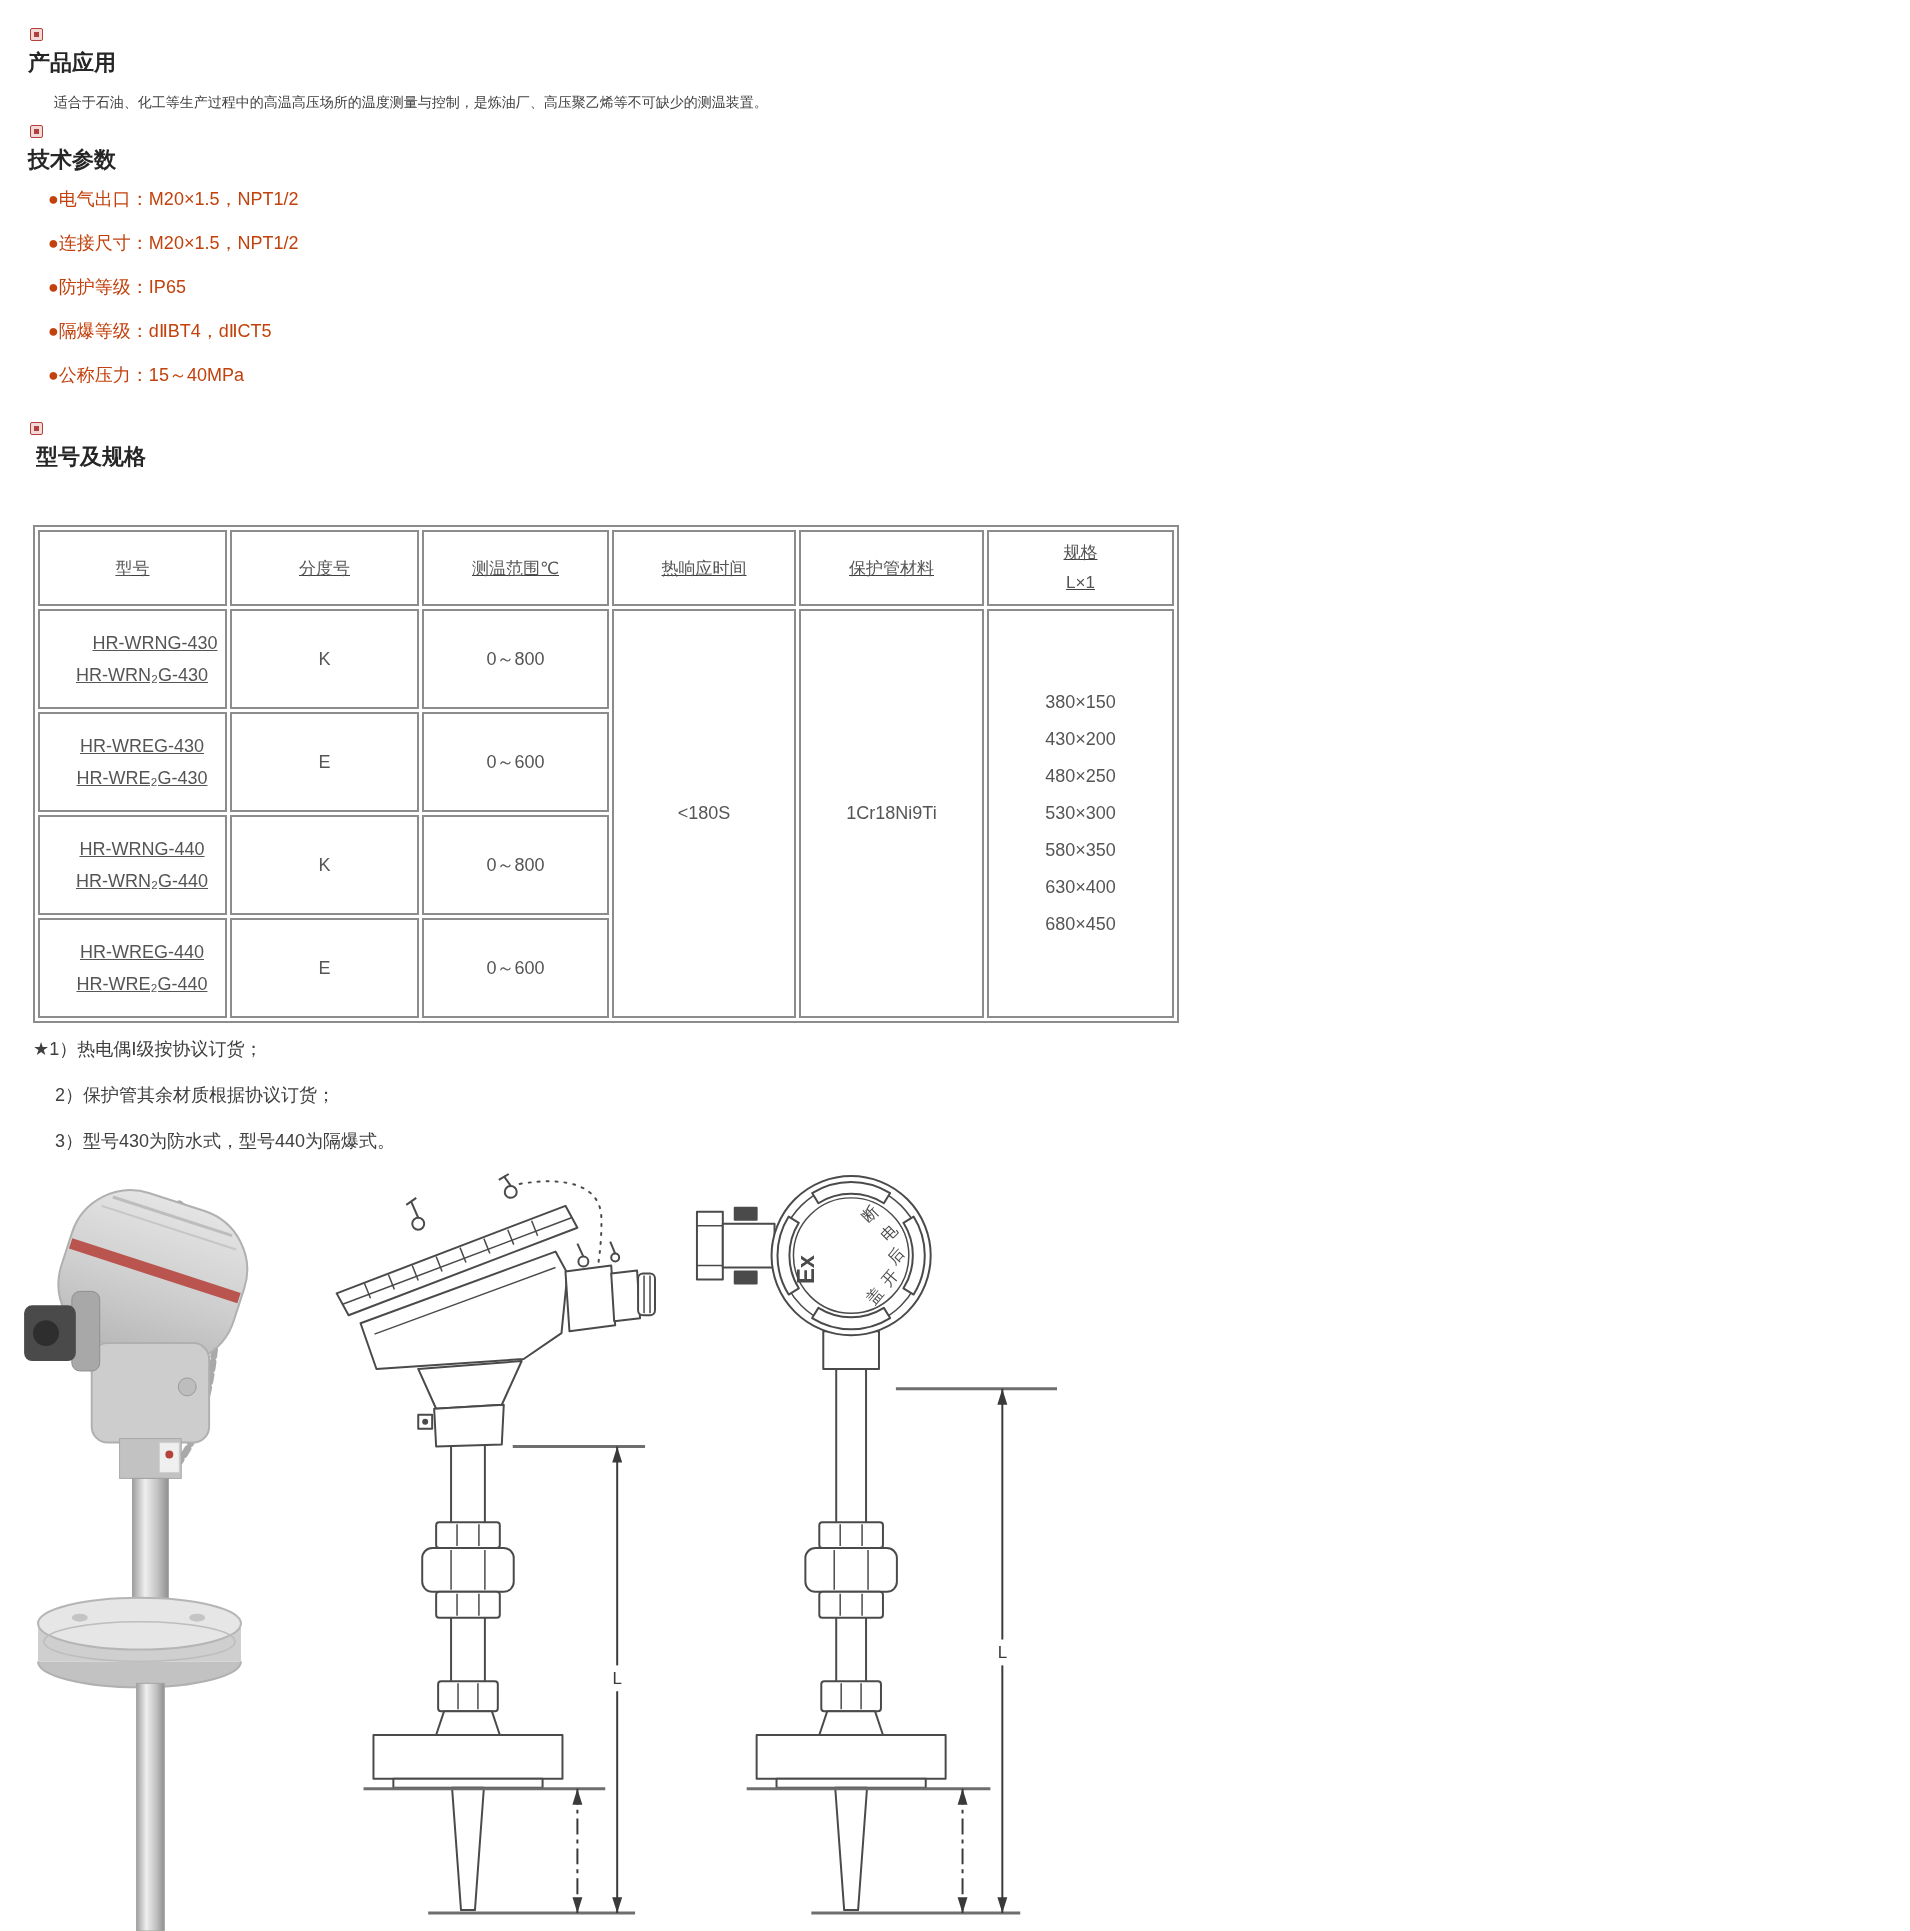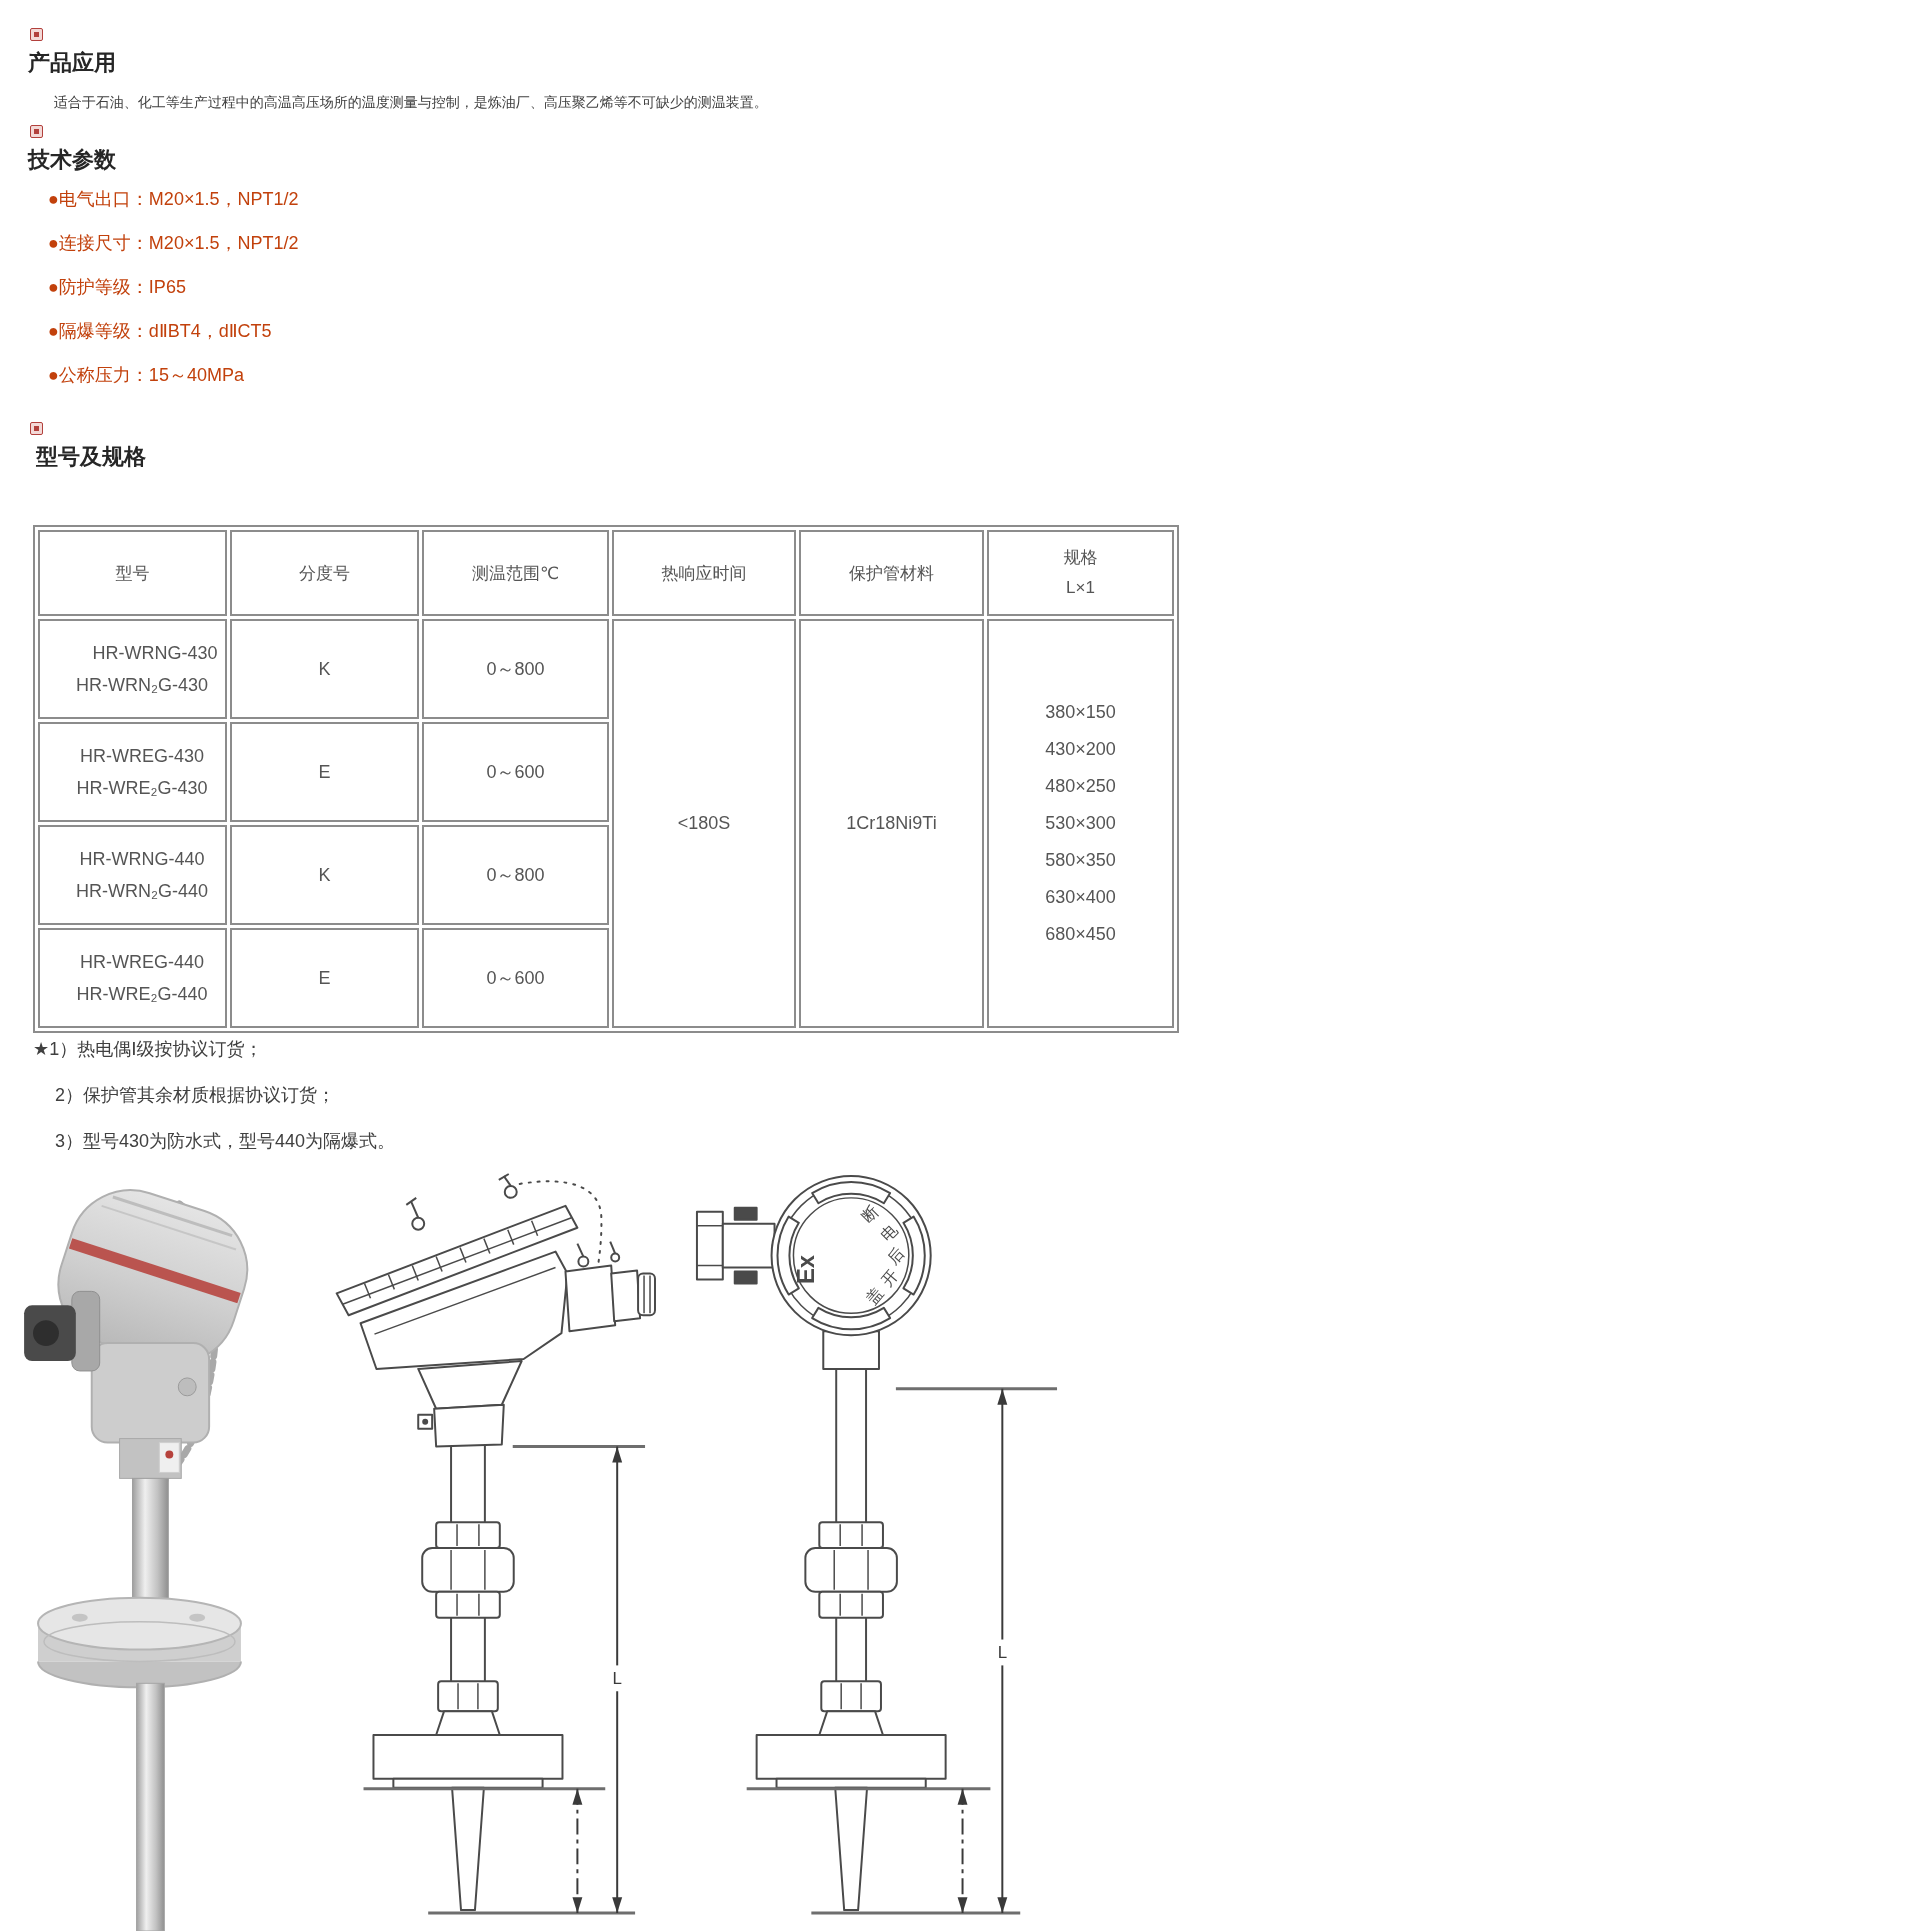--- a/index.html
+++ b/index.html
@@ -26,26 +26,26 @@
   }
   table.spec-table th, table.spec-table td{
     border:2px solid #8c8c8c;background:#fff;box-sizing:border-box;
   }
   table.spec-table th{
     font-weight:normal;font-size:17px;color:#555;text-align:center;vertical-align:middle;
   }
   table.spec-table td{
     font-size:18px;color:#555;text-align:center;vertical-align:middle;
   }
-  td.model-cell{text-align:left;padding-left:20px;}
+  td.model-cell{text-align:left;padding-left:20px;text-decoration:underline;}
   td.model-cell div{line-height:24px;margin:8px 0;}
   td.model-cell div.indent1{padding-left:26px;}
   .spec-head-line{line-height:30px;}
   td.spec-cell div{line-height:37px;}
-  tr.hdr{height:86px;}
+  tr.hdr{height:76px;text-decoration:underline;}
   tr.data{height:100px;}
   .notes{font-size:18px;color:#404040;}
   .notes .note{margin-bottom:26px;line-height:20px;}
   .notes .note.ind{padding-left:22px;}
   svg text{font-family:"Liberation Sans","DejaVu Sans",sans-serif;}
 </style>
 </head>
 <body>
 
 <div class="abs marker" style="left:30px;top:28px;">

